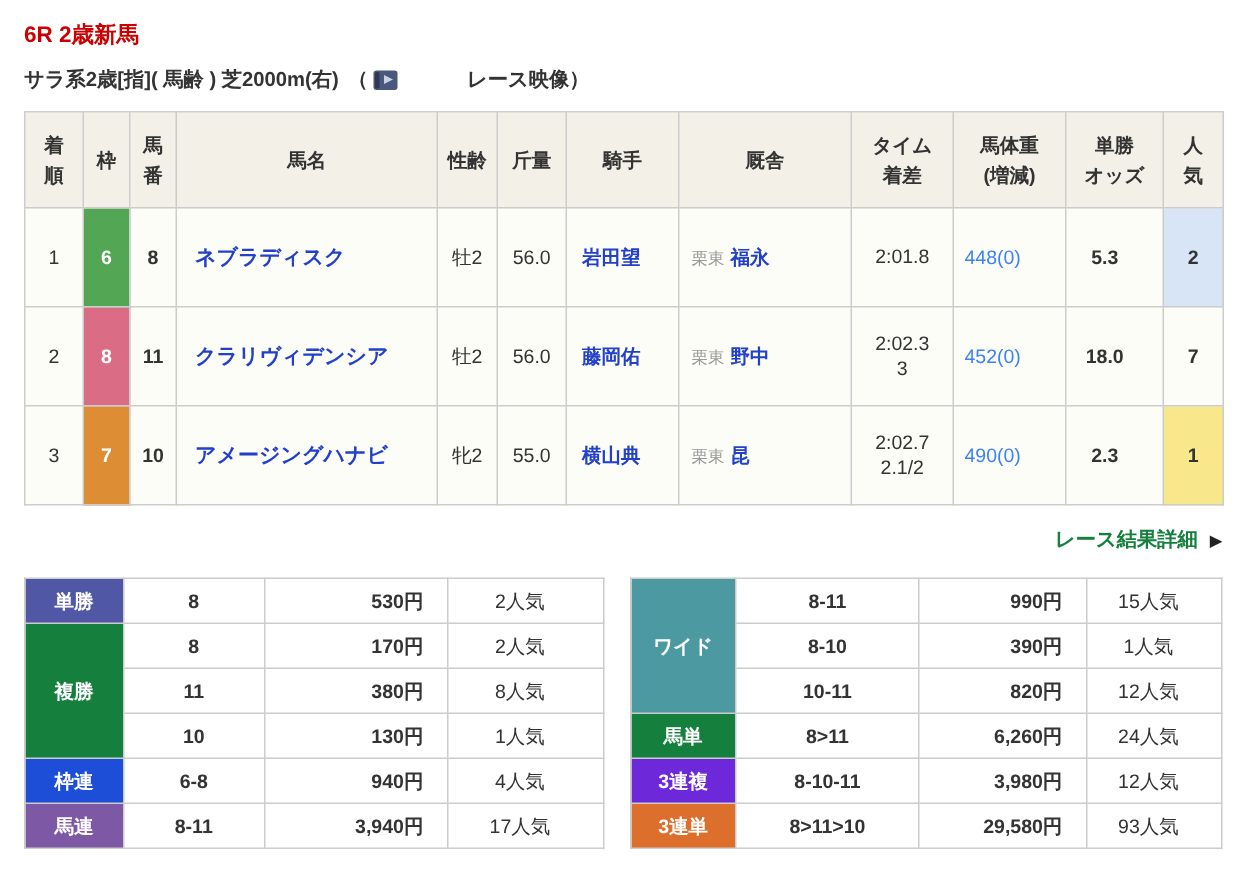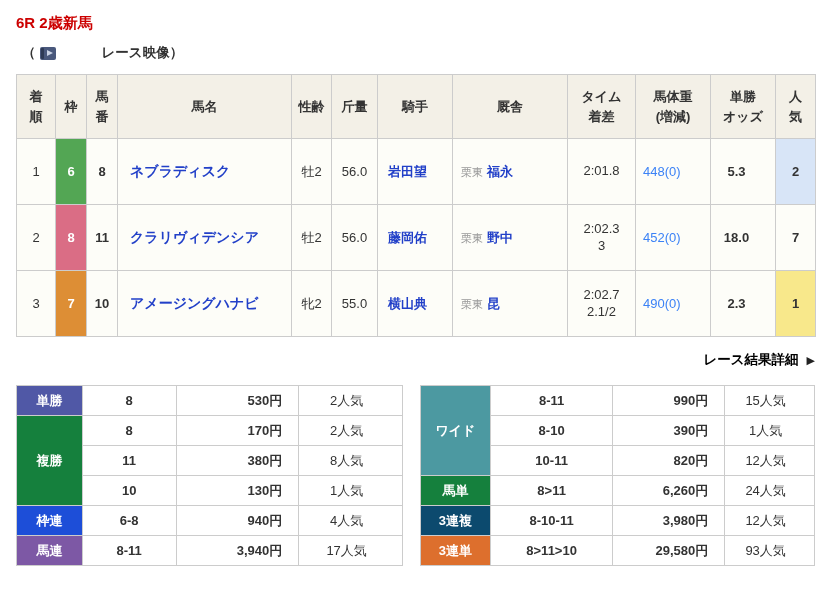--- a/index.html
+++ b/index.html
@@ -39,39 +39,40 @@
   .results .bodyw { text-align:left; padding-left:7px; color:#3b82f6; }
   .results .odds { text-align:center; padding-right:13px; font-weight:bold; }
   .results .ninki { font-weight:bold; }
   a.lnk { color:#2240c8; font-weight:bold; text-decoration:none; cursor:pointer; }
   .name a.lnk { font-size:14px; }
   .region { font-size:11px; color:#999; font-weight:normal; margin-right:4px; }
 
   
   .detail-row { width:799px; text-align:right; margin:14px 0 16px 0; font-size:13.5px; font-weight:bold; }
   .detail-row .arrow { font-size:11px; margin-left:8px; color:#222; }
-  .detail-link { color:#000000; cursor:pointer; }
+  .detail-link { color:#15803d; cursor:pointer; }
 
   
   .pay-wrap { display:flex; width:812px; }
   table.pay td, table.pay th { height:30px; }
   table.pay th { color:#fff; font-weight:bold; text-align:center; vertical-align:middle; }
   table.pay td { background:#fff; vertical-align:middle; }
   table.pay .sel { text-align:center; font-weight:bold; }
   table.pay .amt { text-align:right; padding-right:16px; font-weight:bold; }
   table.pay .nin { text-align:center; padding-right:8px; font-weight:normal; }
   .pay-left { width:387px; }
   .pay-right { width:395px; margin-left:17px; }
 </style>
 </head>
 <body>
 
 <div class="page-title">6R 2歳新馬</div>
 
 <div class="race-cond">
+  <span>サラ系2歳[指]( 馬齢 ) 芝2000m(右)</span>
   <span style="margin-left:6px;">（</span>
   <span class="video-icon"></span>
   <span class="video-link">レース映像</span>
   <span>）</span>
 </div>
 
 <table class="results">
   <colgroup>
     <col style="width:39px">
       <col style="width:31px">
@@ -232,21 +233,21 @@
       <td class="amt">820円</td>
       <td class="nin">12人気</td>
     </tr>
     <tr>
       <th style="background: #15803d;">馬単</th>
       <td class="sel">8&gt;11</td>
       <td class="amt">6,260円</td>
       <td class="nin">24人気</td>
     </tr>
     <tr>
-      <th style="background: #0c4a6e;">3連複</th>
+      <th style="background: #6d28d9;">3連複</th>
       <td class="sel">8-10-11</td>
       <td class="amt">3,980円</td>
       <td class="nin">12人気</td>
     </tr>
     <tr>
       <th style="background: rgb(221, 111, 45);">3連単</th>
       <td class="sel">8&gt;11&gt;10</td>
       <td class="amt">29,580円</td>
       <td class="nin">93人気</td>
     </tr>

